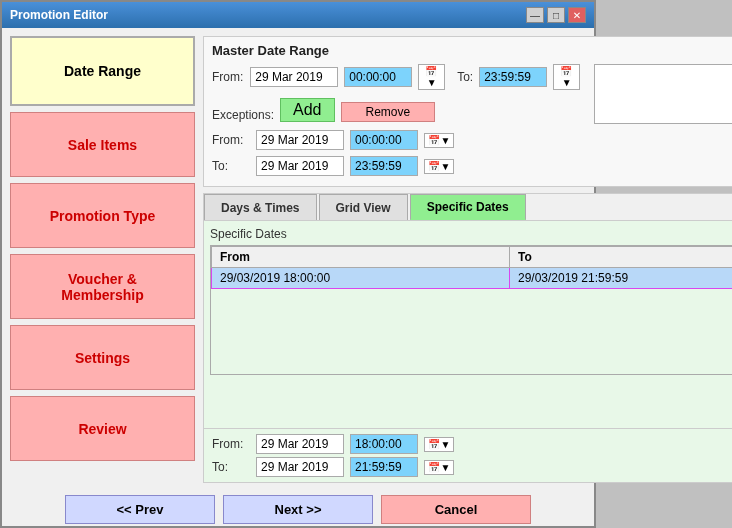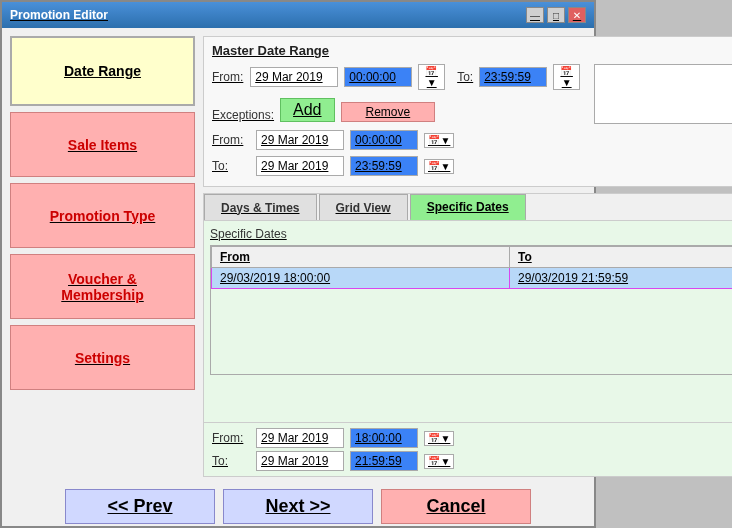--- a/index.html
+++ b/index.html
@@ -11,21 +11,20 @@
       height: 528px;
       overflow: hidden;
     }
     .window {
       width: 596px;
       height: 528px;
       background: #f0f0f0;
       border: 2px solid #888;
       display: flex;
       flex-direction: column;
-      text-decoration: underline;
     }
     .title-bar {
       background: linear-gradient(to bottom, #4a90d9, #2c6fad);
       color: white;
       padding: 4px 8px;
       display: flex;
       align-items: center;
       justify-content: space-between;
       height: 26px;
       flex-shrink: 0;
@@ -122,21 +121,21 @@
       width: 38px;
     }
     .date-input {
       background: white;
       border: 1px solid #aaa;
       padding: 2px 4px;
       font-size: 12px;
       width: 88px;
     }
     .time-input {
-      background: #3b82f6;
+      background: #7dd3fc;
       border: 1px solid #aaa;
       padding: 2px 4px;
       font-size: 12px;
       width: 68px;
     }
     .calendar-btn {
       background: white;
       border: 1px solid #aaa;
       padding: 1px 3px;
       font-size: 10px;
@@ -262,21 +261,21 @@
       gap: 8px;
       padding: 4px 0 2px 0;
       justify-content: center;
       flex-shrink: 0;
     }
     .nav-btn {
       padding: 6px 0;
       width: 150px;
       border: 1px solid #aaa;
       cursor: pointer;
-      font-size: 18px;
+      font-size: 13px;
       text-align: center;
       font-weight: bold;
     }
     .nav-btn.prev {
       background: #d0d8ff;
       border-color: #8888cc;
     }
     .nav-btn.next {
       background: #d0d8ff;
       border-color: #8888cc;
@@ -334,20 +333,23 @@
         <span>Sale Items</span>
       </button>
       <button class="sidebar-btn inactive">
         <span>Promotion Type</span>
       </button>
       <button class="sidebar-btn inactive">
         <span>Voucher &amp;<br>Membership</span>
       </button>
       <button class="sidebar-btn inactive">
         <span>Settings</span>
+      </button>
+      <button class="sidebar-btn inactive">
+        <span>Review</span>
       </button>
     </div>
 
     <div class="right-panel">
 
       <div class="master-date-range">
         <div class="section-title">Master Date Range</div>
         <div class="inline-row">
           <div style="display:flex;flex-direction:column;gap:4px;">
             <div class="date-row">

